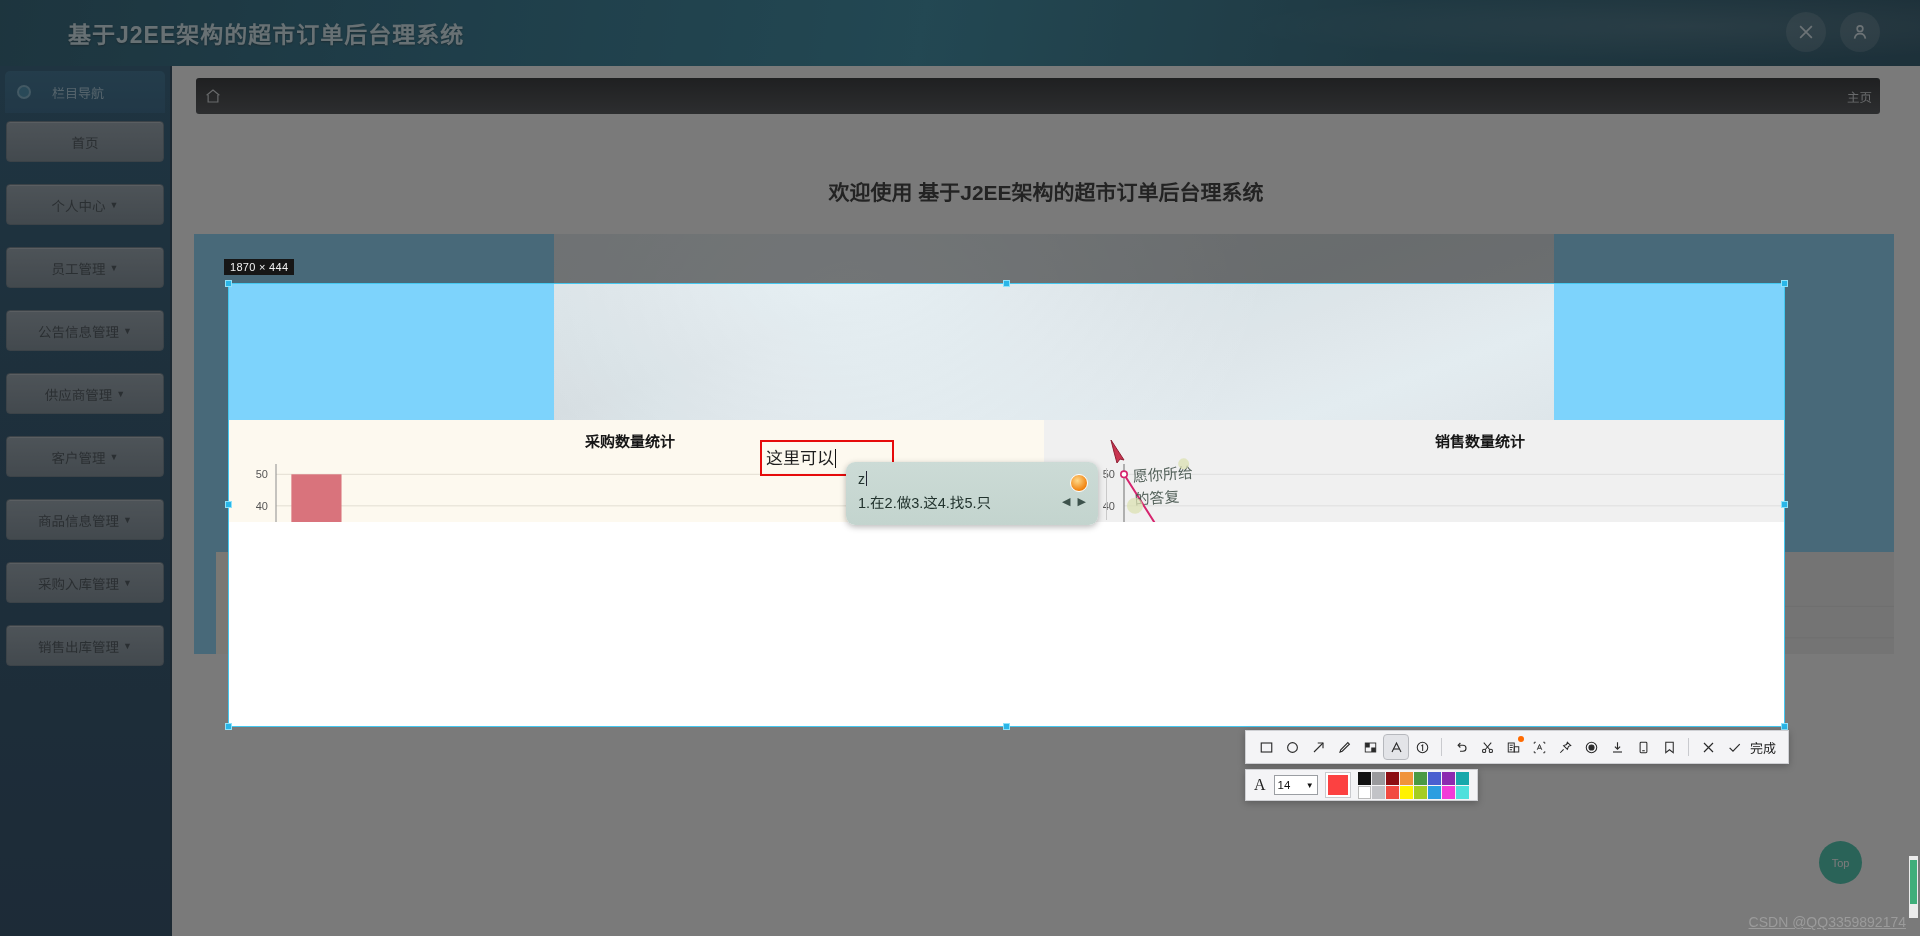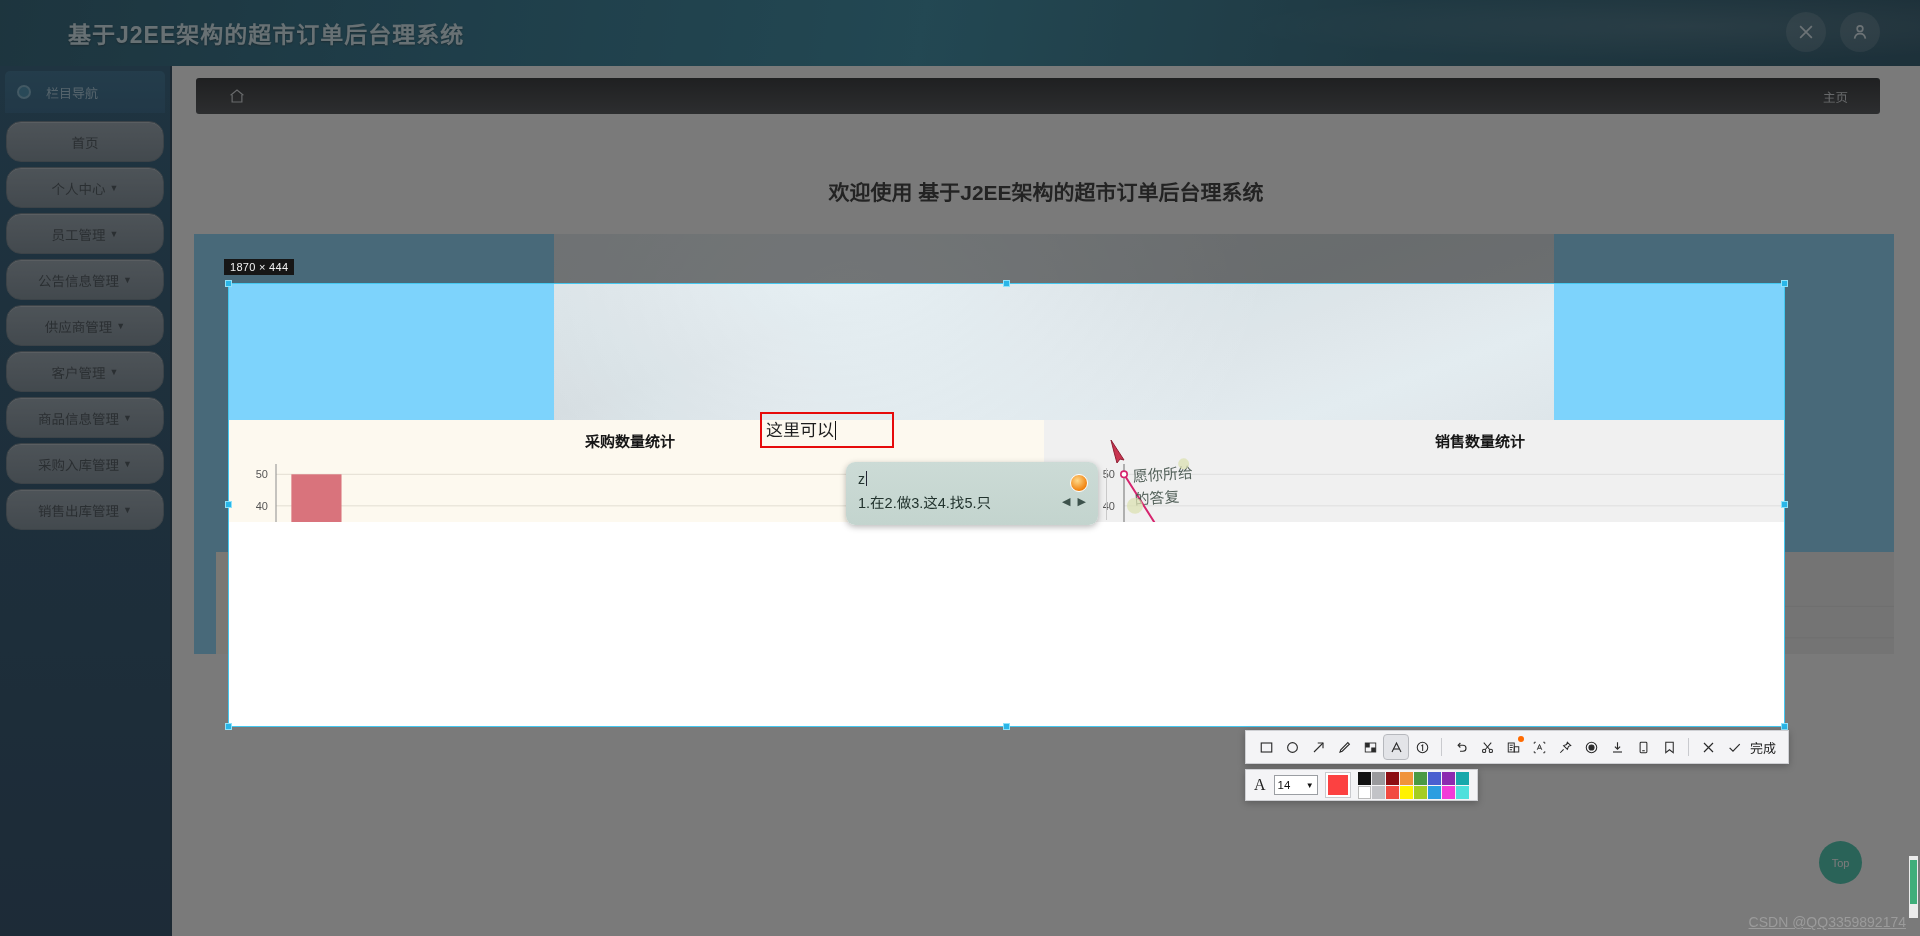--- a/index.html
+++ b/index.html
@@ -41,49 +41,49 @@
   .hdr-btn svg { width:20px;height:20px; }
 
   
   .sidebar {
     position:absolute; left:0; top:66px; width:172px; height:870px;
     background: linear-gradient(180deg,#10486a 0%, #0e3f5f 30%, #0c3050 100%);
     border-right: 2px solid #0a2b45;
   }
   .nav-head {
     margin: 5px 5px 0 5px; height: 42px; border-radius: 5px 5px 0 0;
-    display:flex; align-items:center; gap:15px; padding-left:12px;
+    display:flex; align-items:center; gap:21px; padding-left:12px;
     background: linear-gradient(180deg,#1d5f84,#17527a);
     color:#9fc5d9; font-size:13px;
   }
   .nav-head .dot {
     width:14px;height:14px;border-radius:50%;
     background:#2c7fa5; border:2px solid #6ea9c4; display:inline-block;
   }
   .nav-list { padding: 8px 6px 0 6px; }
   .nav-item {
-    height: 41px; margin-bottom: 5px; border-radius: 15px;
+    height: 41px; margin-bottom: 22px; border-radius: 4px;
     background: linear-gradient(180deg,#8a9aa6 0%, #7d8d99 50%, #6e7f8c 100%);
     border: 1px solid #5d6f7c;
     display:flex; align-items:center; justify-content:center;
     color:#2f3a42; font-size:13.5px; white-space:nowrap;
     box-shadow: inset 0 1px 0 rgba(255,255,255,.28);
   }
   .nav-item .caret { margin-left:4px; font-size:9px; line-height:1; position:relative; top:1px; }
 
   
   .content {
     position:absolute; left:172px; top:66px; width:1748px; height:870px;
     background:#ffffff;
   }
   .crumb-bar {
     position:absolute; left:24px; top:12px; width:1684px; height:36px;
     background: linear-gradient(180deg,#111317,#35383c);
     border-radius:3px;
-    display:flex; align-items:center; padding: 0 32px;
+    display:flex; align-items:center; padding: 0 8px;
     color:#c9ccd0; font-size:12.5px;
   }
   .crumb-bar .home-icon { width:18px;height:18px; display:block; }
   .crumb-bar .crumb-right { margin-left:auto; color:#cfd3d7; font-size:12.5px; }
 
   .welcome {
     position:absolute; left:0; top:110px; width:1748px;
     text-align:center; font-size:21px; font-weight:700; color:#1c1c1c;
   }
 
@@ -141,21 +141,21 @@
   }
   .dimbadge {
     position:absolute; left:224px; top:259px;
     background:#161616; color:#f2f2f2;
     font-size:11px; padding:2px 6px; letter-spacing:.3px;
     font-family:"Liberation Sans", sans-serif;
   }
 
   
   .anno-text {
-    position:absolute; left:760px; top:412px; width:134px; height:36px;
+    position:absolute; left:760px; top:440px; width:134px; height:36px;
     border:2px solid #e60b0b; background:transparent;
     display:flex; align-items:center; padding-left:4px;
   }
   .anno-text span { font-size:17px; color:#1d1d1d; line-height:1; }
   .anno-caret {
     display:inline-block; width:1px; height:19px; background:#111; margin-left:1px;
   }
 
   
   .ime {

